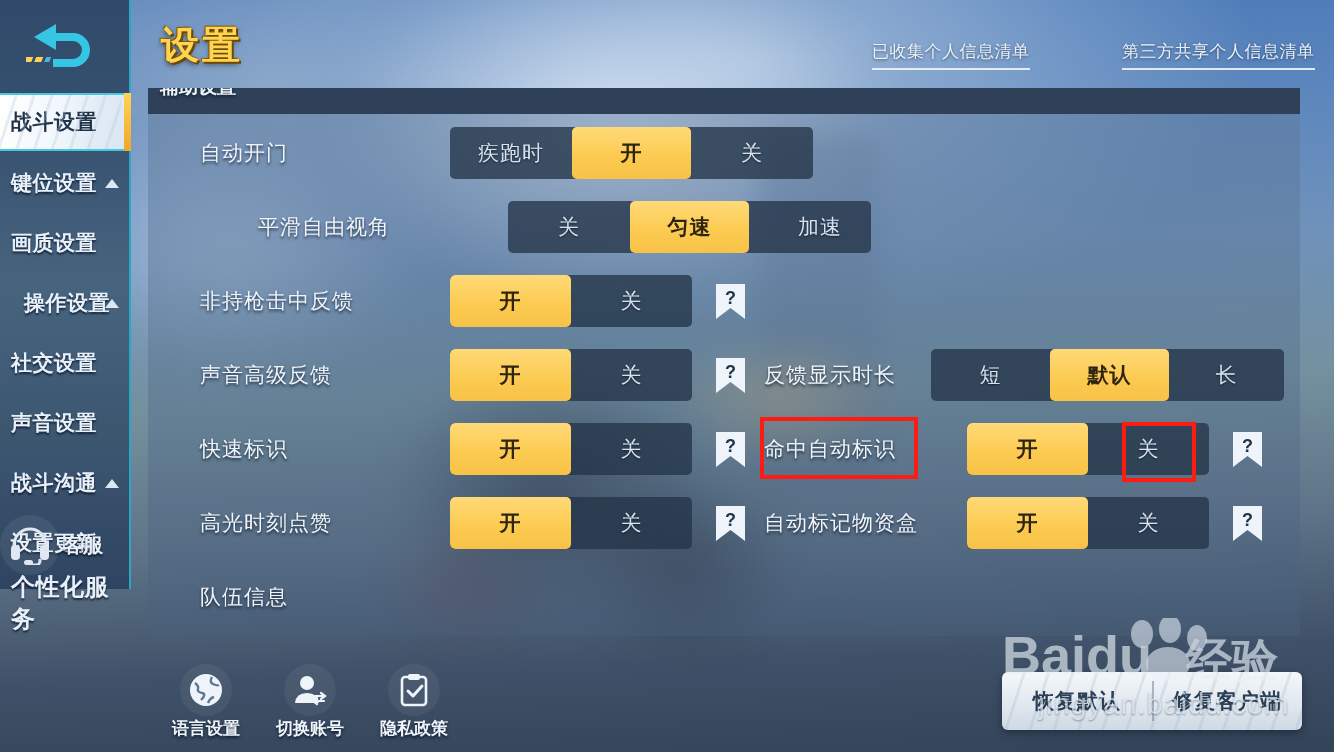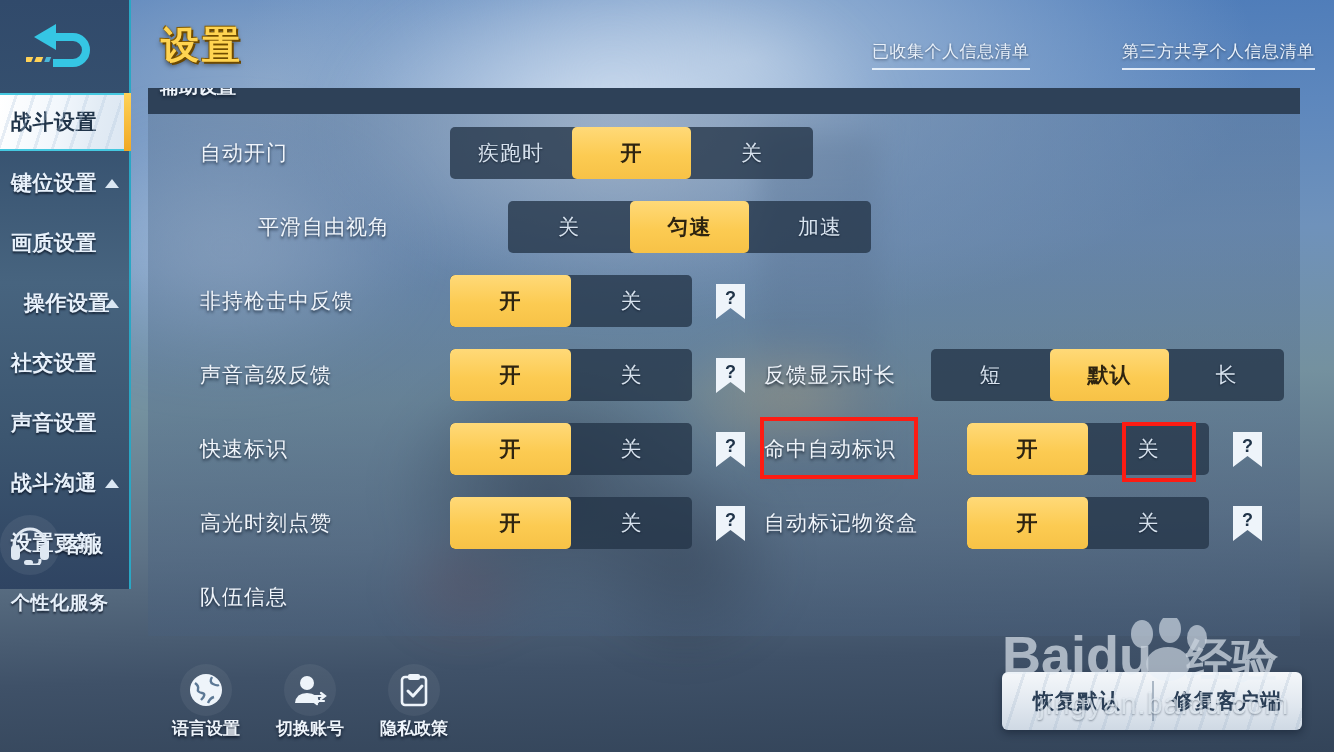--- a/index.html
+++ b/index.html
@@ -255,21 +255,21 @@
     <span class="nav-label">声音设置</span>
   </div>
   <div class="nav-item" style="top:453px;position:absolute;left:0;right:0;">
     <span class="nav-label">战斗沟通</span>
     <span class="nav-caret"></span>
   </div>
   <div class="nav-item" style="top:513px;position:absolute;left:0;right:0;">
     <span class="nav-label">设置更新</span>
   </div>
   <div class="nav-item" style="top:573px;position:absolute;left:0;right:0;">
-    <span class="nav-label" style="font-size:19px">个性化服务</span>
+    <span class="nav-label" style="font-size:24px">个性化服务</span>
   </div>
 
   <div id="service-btn">
     <div class="circ">
       <svg width="44" height="40" viewBox="0 0 44 40">
         <path d="M6 24 V20 a16 16 0 0 1 32 0 v4" stroke="#dfe8f2" stroke-width="3" fill="none"></path>
         <rect x="3" y="20" width="9" height="15" rx="4" fill="#dfe8f2"></rect>
         <rect x="32" y="20" width="9" height="15" rx="4" fill="#dfe8f2"></rect>
         <path d="M32 34 v2 a4 4 0 0 1-4 4 h-5" stroke="#dfe8f2" stroke-width="3" fill="none"></path>
         <rect x="16" y="35" width="9" height="5" rx="2.5" fill="#dfe8f2"></rect>

